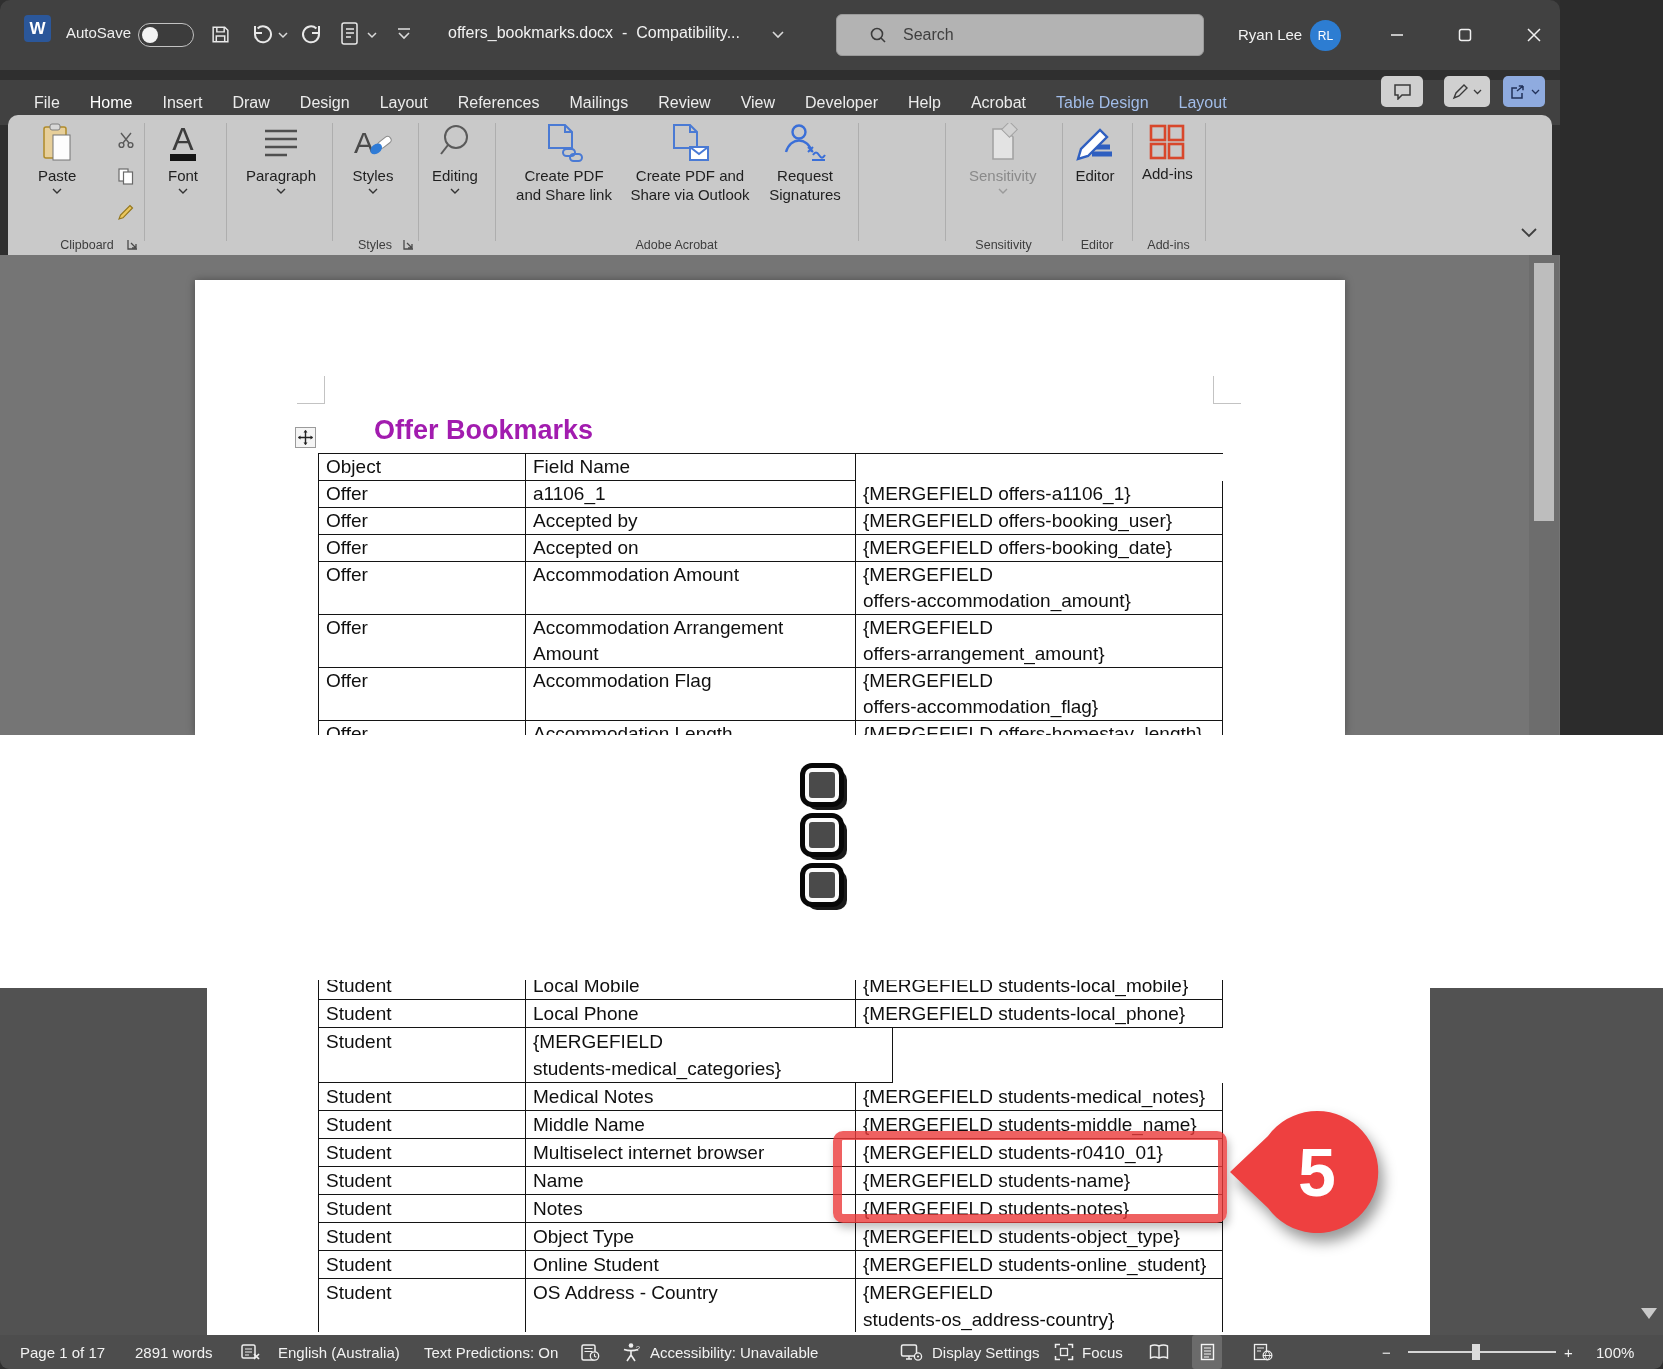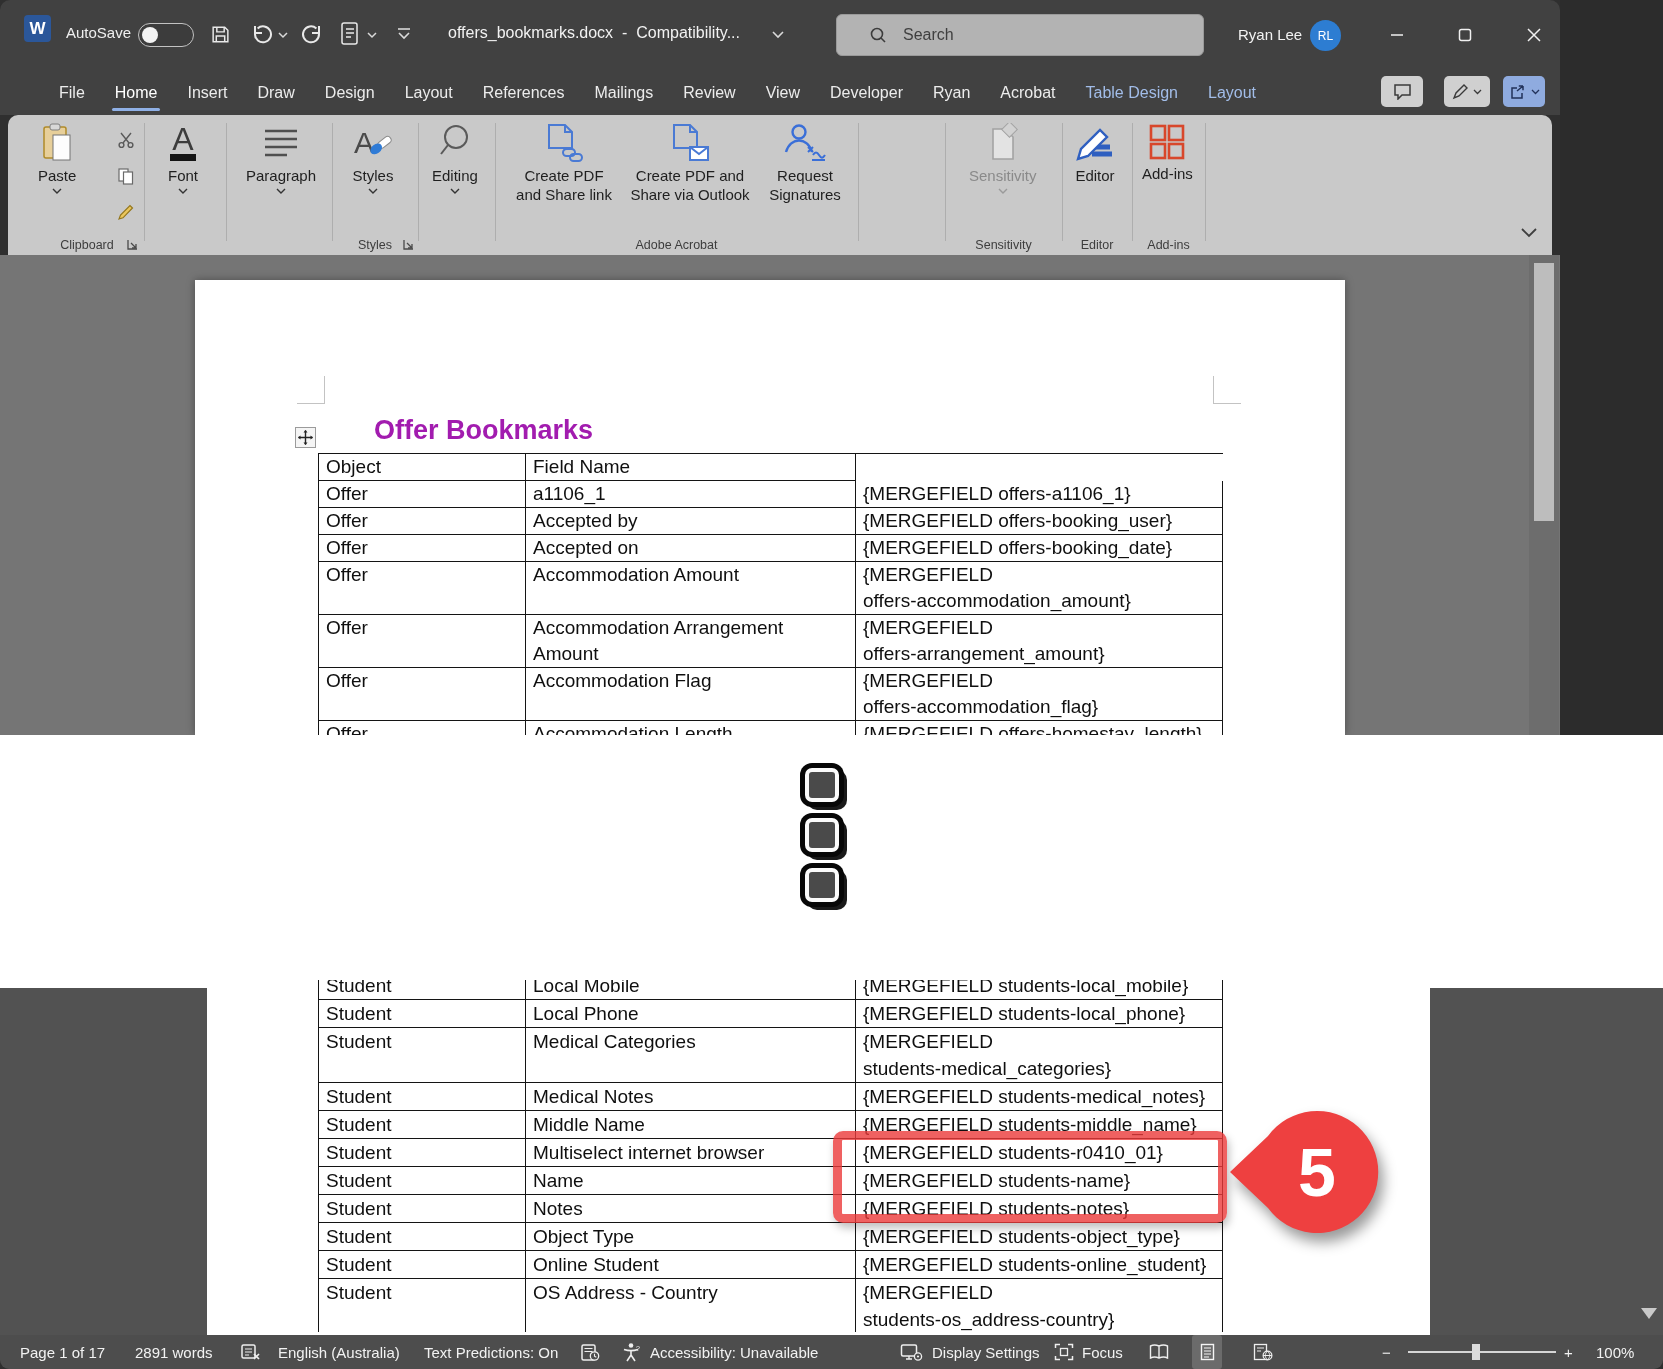--- a/index.html
+++ b/index.html
@@ -20,21 +20,21 @@
   .searchbox{left:836px;top:14px;width:368px;height:42px;background:#b3b3b3;border:1px solid #9a9a9a;border-radius:6px;
              display:flex;align-items:center;padding-left:32px;gap:14px;}
   .searchbox input{background:transparent;border:none;outline:none;font-size:16px;color:#2e2e2e;width:260px;font-family:"Liberation Sans",sans-serif;}
   .searchbox input::placeholder{color:#3f3f3f;opacity:1;}
   .username{top:26px;color:#f2f2f2;font-size:15px;}
   .avatar{left:1310px;top:20px;width:31px;height:31px;border-radius:50%;background:#2d7dd2;color:#fff;font-size:12px;
           display:flex;align-items:center;justify-content:center;}
   .winbtn{top:22px;width:26px;height:26px;display:flex;align-items:center;justify-content:center;}
 
   
-  .tabrow{left:0;top:70px;width:1560px;height:45px;background:#414141;display:flex;align-items:stretch;padding-left:44px;}
+  .tabrow{left:0;top:80px;width:1560px;height:45px;background:#414141;display:flex;align-items:stretch;padding-left:19px;}
   .tab{position:relative;color:#ececec;font-size:16px;padding:0 15px;display:flex;align-items:center;cursor:default;}
   .tab.active{color:#fff;text-align:center;}
   .tab.active::after{content:"";position:absolute;left:12px;right:12px;bottom:4px;height:3px;background:#8fb0e6;border-radius:2px;}
   .tab.contextual{color:#a2bde9;}
   .tabbtn{top:76px;height:31px;border-radius:5px;background:#d0d0d0;display:flex;align-items:center;justify-content:center;gap:4px;}
   .tabbtn.blue{background:#8fabdf;}
 
   
   .ribbon{left:8px;top:115px;width:1544px;height:140px;background:#c9c9c9;border-radius:10px 10px 0 0;}
   .rsep{position:absolute;top:8px;width:1px;height:118px;background:#aeaeae;}
@@ -172,21 +172,21 @@
         <div class="tab active">Home</div>
         <div class="tab normal">Insert</div>
         <div class="tab normal">Draw</div>
         <div class="tab normal">Design</div>
         <div class="tab normal">Layout</div>
         <div class="tab normal">References</div>
         <div class="tab normal">Mailings</div>
         <div class="tab normal">Review</div>
         <div class="tab normal">View</div>
         <div class="tab normal">Developer</div>
-        <div class="tab normal">Ryan</div>
+        <div class="tab normal">Help</div>
         <div class="tab normal">Acrobat</div>
         <div class="tab contextual">Table Design</div>
         <div class="tab contextual">Layout</div>
       </div>
   </div>
   <div class="abs tabbtn" style="left:1381px;width:42px">
     <svg width="19" height="17" viewBox="0 0 19 17">
       <path d="M2 2h15v10H9l-4 4v-4H2z" fill="none" stroke="#3a3a3a" stroke-width="1.5"></path>
       </svg>
   </div>
@@ -467,21 +467,20 @@
           <div class="tcell c2">Local Mobile</div>
           <div class="tcell c3">{MERGEFIELD students-local_mobile}</div>
         </div>
         <div class="trow">
           <div class="tcell c1">Student</div>
           <div class="tcell c2">Local Phone</div>
           <div class="tcell c3">{MERGEFIELD students-local_phone}</div>
         </div>
         <div class="trow">
           <div class="tcell c1">Student</div>
-          <div class="tcell c2">Medical Categories</div>
           <div class="tcell c3">{MERGEFIELD
 students-medical_categories}</div>
         </div>
         <div class="trow">
           <div class="tcell c1">Student</div>
           <div class="tcell c2">Medical Notes</div>
           <div class="tcell c3">{MERGEFIELD students-medical_notes}</div>
         </div>
         <div class="trow">
           <div class="tcell c1">Student</div>

